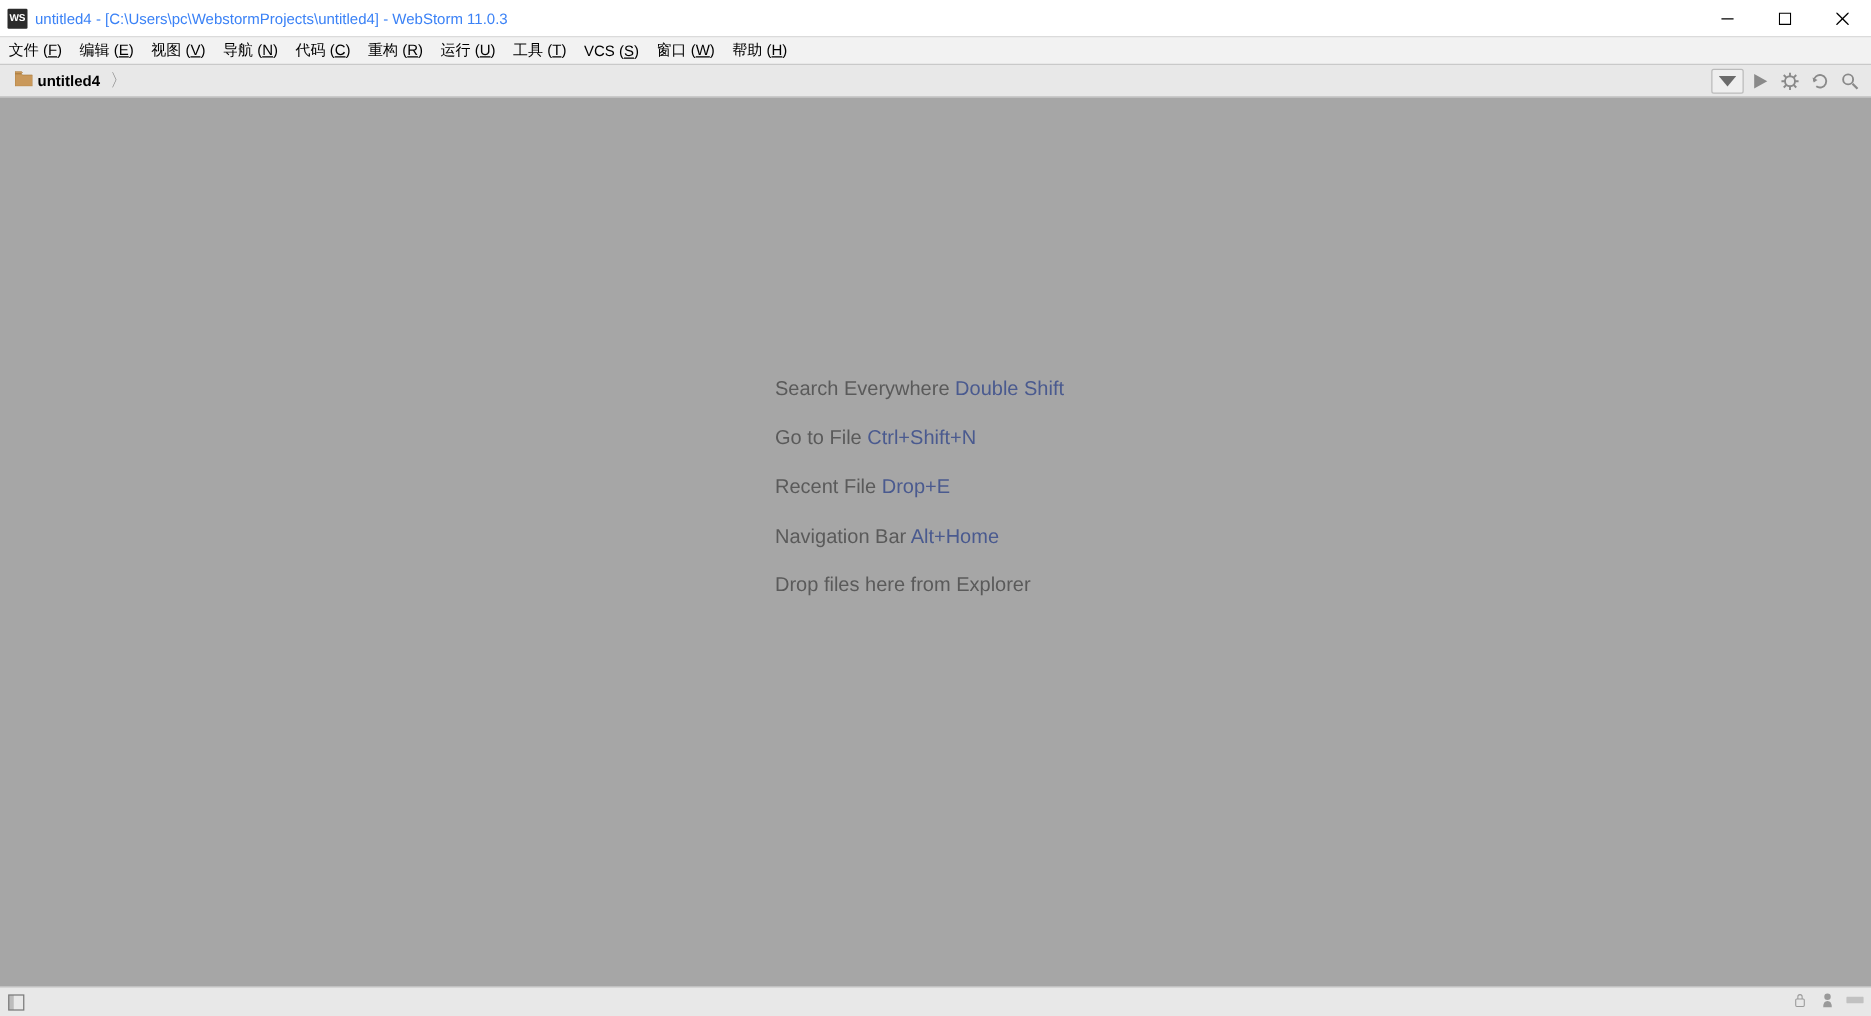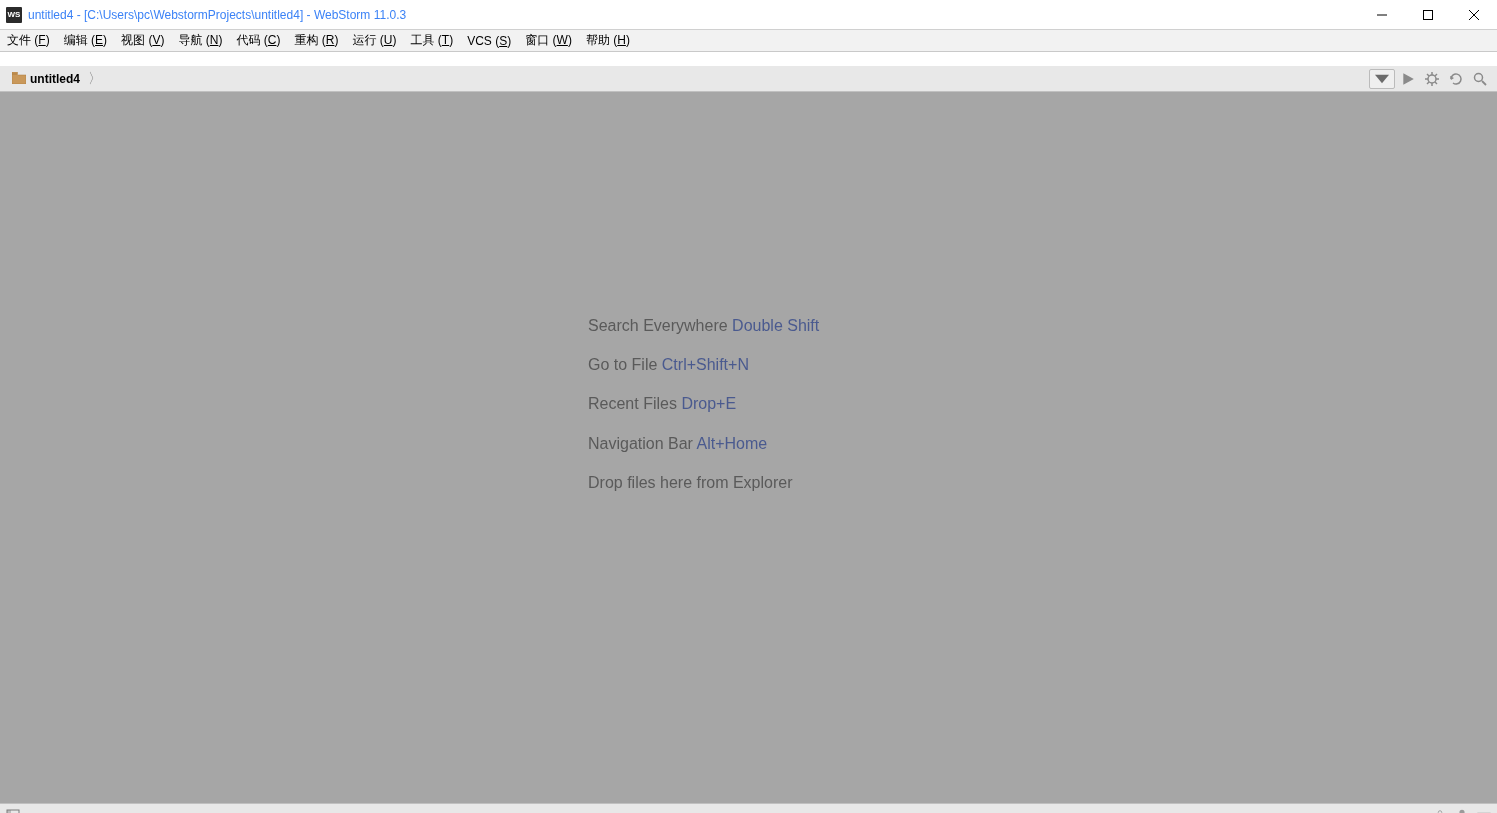--- a/index.html
+++ b/index.html
@@ -12,34 +12,34 @@
 .titlebar .win-controls { display: flex; height: 100%; }
 .titlebar .win-btn { width: 46px; height: 100%; display: flex; align-items: center; justify-content: center; cursor: pointer; }
 .titlebar .win-btn svg { width: 10px; height: 10px; }
 
 
 .menubar { height: 22px; background: #f2f2f2; display: flex; align-items: center; padding-left: 0; border-bottom: 1px solid #c9c9c9; }
 .menubar .menu-item { font-size: 12px; color: #000; padding: 0 7px; cursor: pointer; }
 .menubar .menu-item u { text-decoration: underline; }
 
 
-.navbar { height: 26px; background: #e8e8e8; border-bottom: 1px solid #c0c0c0; display: flex; align-items: center; padding-left: 6px; margin-top: 14px; }
+.navbar { height: 26px; background: #e8e8e8; border-bottom: 1px solid #c0c0c0; display: flex; align-items: center; padding-left: 6px; }
 .navbar .crumb { display: flex; align-items: center; gap: 4px; background: #e8e8e8; padding: 2px 6px; cursor: pointer; }
 .navbar .folder-icon svg { width: 14px; height: 12px; }
 .navbar .crumb-text { font-size: 12px; font-weight: bold; color: #000; }
 .navbar .crumb-sep { color: #888; font-size: 14px; padding: 0 2px; }
 .navbar .spacer { flex: 1; }
 .navbar .right-tools { display: flex; align-items: center; gap: 2px; padding-right: 6px; }
 .navbar .tool-btn { width: 22px; height: 20px; display: flex; align-items: center; justify-content: center; cursor: pointer; color: #888; border: 1px solid transparent; border-radius: 2px; }
 .navbar .tool-btn.boxed { border-color: #bbb; background: #efefef; width: 26px; }
 .navbar .tool-btn svg { width: 14px; height: 14px; }
 
 
 .editor-area { position: relative; height: 711px; background: #a6a6a6; }
-.hints { position: absolute; left: 588px; top: 224px; }
+.hints { position: absolute; left: 620px; top: 224px; }
 .hint-row { font-size: 16px; line-height: 1.2; margin-bottom: 20px; color: #5a5a5a; }
 .hint-row .shortcut { color: #4a5a8f; }
 
 
 .watermark { position: absolute; left: 635px; top: 290px; width: 220px; height: 90px; opacity: 0.12; pointer-events: none; }
 .watermark .wm-circle { position: absolute; width: 55px; height: 55px; border: 6px solid #777; border-radius: 10px; left: 0; top: 20px; }
 .watermark .wm-text { position: absolute; left: 70px; top: 25px; font-size: 30px; font-weight: bold; color: #777; letter-spacing: 2px; }
 
 
 .statusbar { height: 24px; background: #e8e8e8; border-top: 1px solid #c0c0c0; display: flex; align-items: center; padding: 0 6px; }
@@ -141,21 +141,21 @@
 
 <div class="editor-area">
   <div class="hints">
     <div class="hint-row">
       <span>Search Everywhere</span> <span class="shortcut">Double Shift</span>
     </div>
     <div class="hint-row">
       <span>Go to File</span> <span class="shortcut">Ctrl+Shift+N</span>
     </div>
     <div class="hint-row">
-      <span>Recent Files</span> <span class="shortcut">Drop+E</span>
+      <span>Recent File</span> <span class="shortcut">Drop+E</span>
     </div>
     <div class="hint-row">
       <span>Navigation Bar</span> <span class="shortcut">Alt+Home</span>
     </div>
     <div class="hint-row">
       <span>Drop files here from Explorer</span>
     </div>
   </div>
 </div>
 

